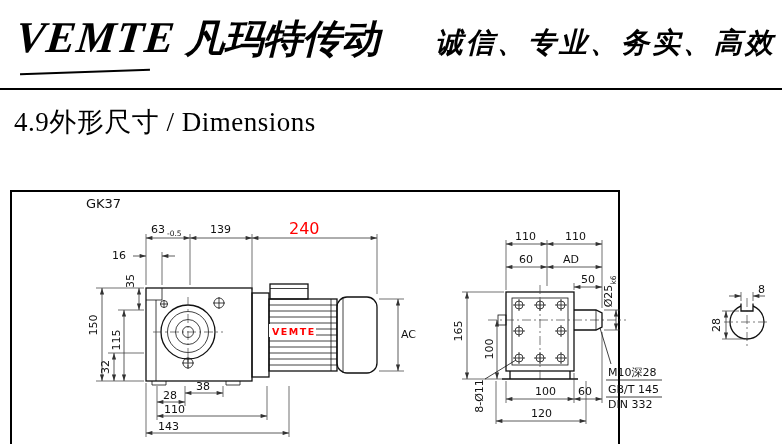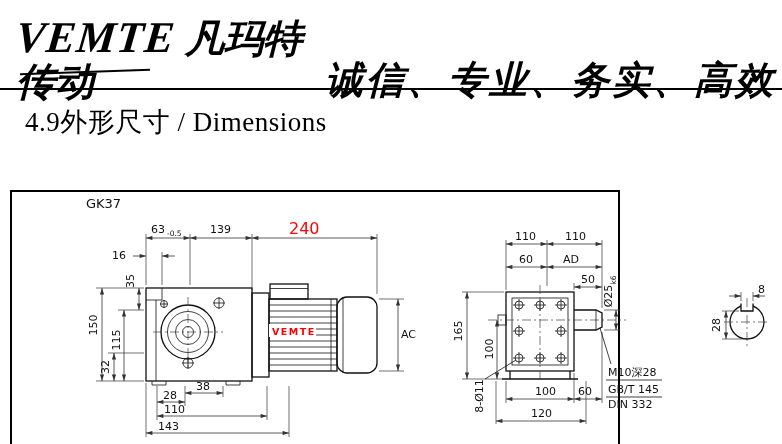--- a/index.html
+++ b/index.html
@@ -1,23 +1,23 @@
 <!DOCTYPE html>
 <html><head>
 <meta charset="utf-8">
 <style>
   html,body{margin:0;padding:0;background:#fff;}
   .page{position:relative;width:782px;height:444px;background:#fff;overflow:hidden;font-family:"Liberation Serif",serif;color:#000;}
   .hdr{position:absolute;left:16px;right:6px;top:16px;display:flex;justify-content:space-between;align-items:flex-end;}
   .logo{display:inline-block;font-style:italic;font-weight:bold;font-size:44px;line-height:1;letter-spacing:1px;transform:skewX(-6deg);}
   .brand-cn{font-style:italic;font-weight:bold;font-size:39px;line-height:1.1;margin-left:10px;}
-  .slogan{font-style:italic;font-weight:bold;font-size:38px;line-height:1.1;letter-spacing:3px;padding-bottom:2px;white-space:nowrap;}
+  .slogan{font-style:italic;font-weight:bold;font-size:28px;line-height:1.1;letter-spacing:3px;padding-bottom:2px;white-space:nowrap;}
   .logo-underline{position:absolute;left:20px;top:71px;width:130px;height:2px;background:#000;transform:rotate(-2deg);}
   .rule{position:absolute;left:0;top:88px;width:782px;height:2px;background:#000;}
-  .title{position:absolute;left:25px;top:104px;margin:0;font-weight:normal;font-size:27px;letter-spacing:.5px;}
+  .title{position:absolute;left:14px;top:104px;margin:0;font-weight:normal;font-size:27px;letter-spacing:.5px;}
   .drawing-box{position:absolute;left:10px;top:190px;width:610px;height:262px;border:2px solid #000;box-sizing:border-box;background:#fff;}
   svg{display:block;}
   svg text{font-family:"DejaVu Sans",sans-serif;fill:#111;}
   .dt{font-size:11px;}
   .dts{font-size:7.5px;}
   .mdl{font-size:13px;}
   .red-dim{font-size:16px;fill:#f00;}
   .brand-red{font-size:9.5px;font-weight:bold;fill:#f00;letter-spacing:1.5px;}
   .out{stroke:#111;stroke-width:1.3;fill:none;}
   .thin{stroke:#111;stroke-width:.8;fill:none;}

